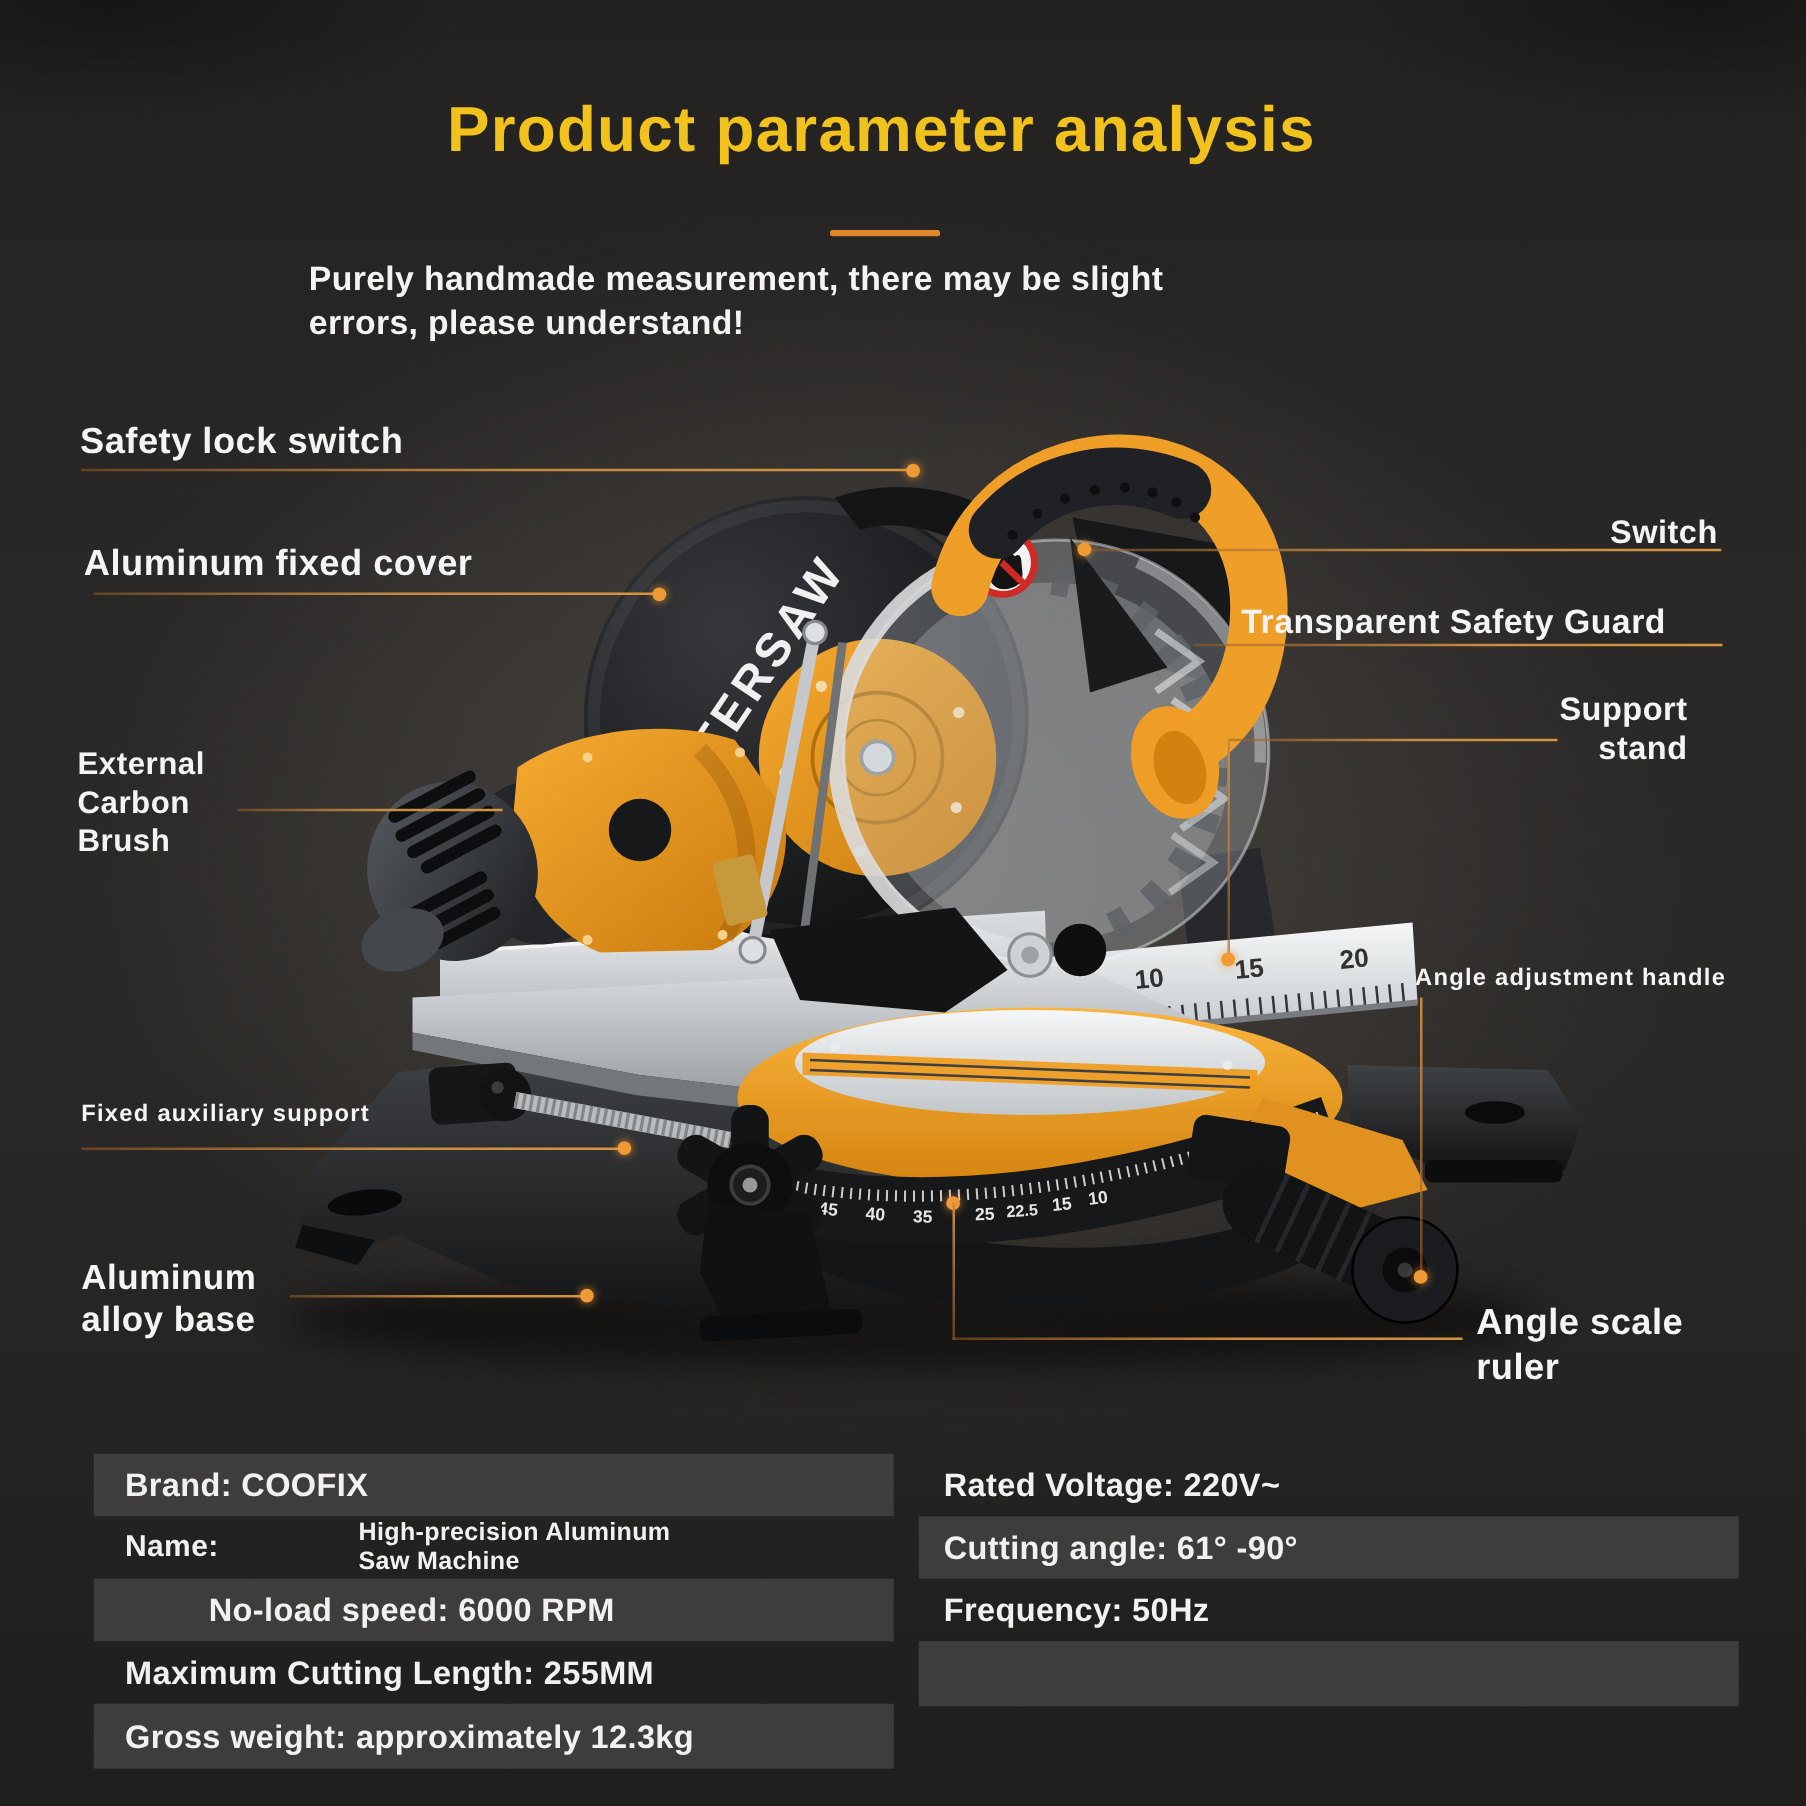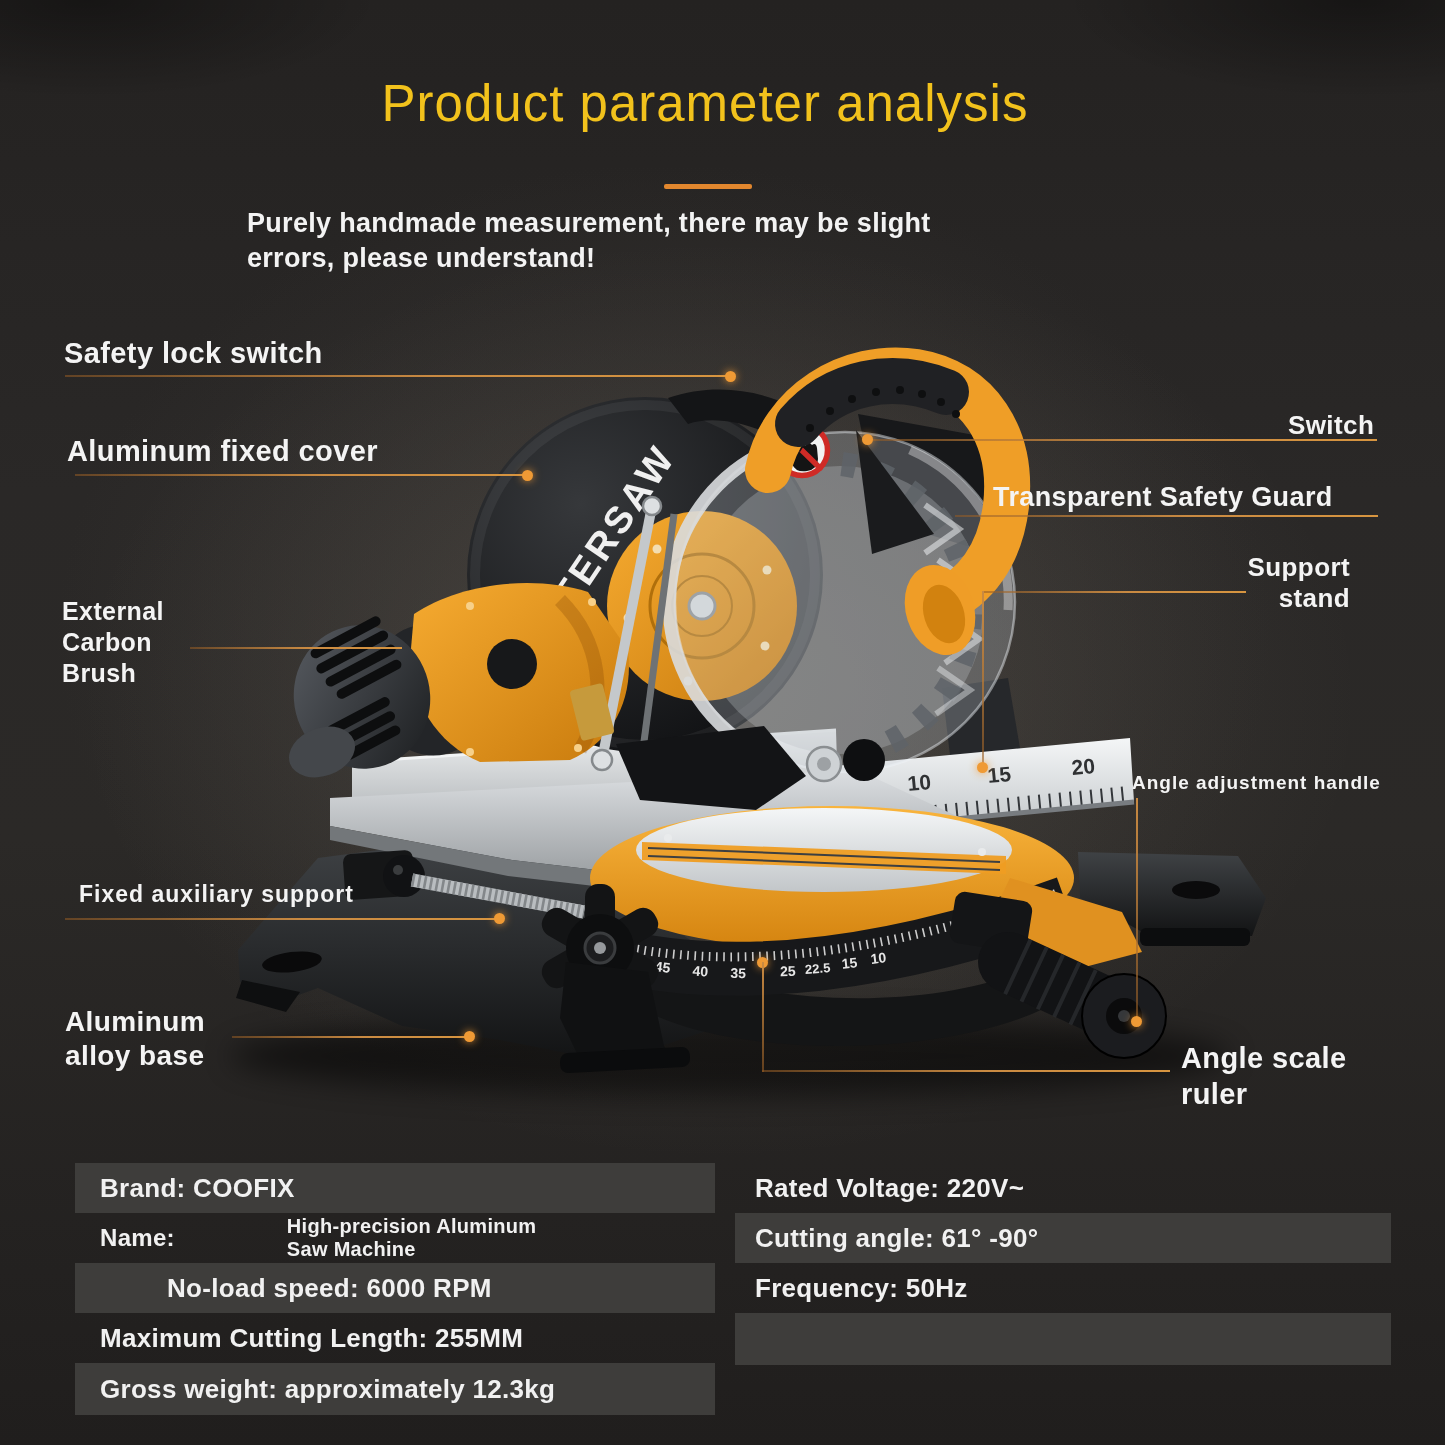--- a/index.html
+++ b/index.html
@@ -6,32 +6,32 @@
   #stage{
     position:relative;width:1445px;height:1445px;overflow:hidden;
     font-family:"Liberation Sans",sans-serif;
     background:
       radial-gradient(420px 140px at 6% 0%, rgba(0,0,0,.38), rgba(0,0,0,0) 70%),
       radial-gradient(420px 140px at 94% 0%, rgba(0,0,0,.38), rgba(0,0,0,0) 70%),
       radial-gradient(980px 760px at 46% 44%, #3a3734 0%, rgba(42,40,38,0) 62%),
       linear-gradient(180deg,#242221 0%,#2a2827 34%,#2b2927 58%,#232120 88%,#201e1d 100%);
   }
   .abs{position:absolute;}
-  .ttl{color:#f2c21c;font-weight:normal;font-size:51px;letter-spacing:1px;text-align:center;width:1410px;left:0;top:74px;}
+  .ttl{color:#f2c21c;font-weight:bold;font-size:51px;letter-spacing:1px;text-align:center;width:1410px;left:0;top:74px;}
   .divider{left:664px;top:184px;width:88px;height:5px;background:#e2872e;border-radius:2px;}
   .sub{left:247px;top:206px;color:#f3f3f3;font-weight:bold;font-size:27px;line-height:35px;letter-spacing:.3px;}
   .lbl{position:absolute;color:#f4f4f4;font-weight:bold;letter-spacing:.4px;line-height:1.18;z-index:4;}
   .lbl-safety{left:64px;top:336px;font-size:29px;}
   .lbl-cover{left:67px;top:434px;font-size:29px;}
   .lbl-carbon{left:62px;top:596px;font-size:25px;line-height:31px;}
   .lbl-switch{left:1288px;top:410px;font-size:26px;}
   .lbl-guard{left:993px;top:482px;font-size:27px;}
   .lbl-support{left:1202px;top:552px;width:148px;text-align:right;font-size:26px;line-height:31px;}
   .lbl-anglehandle{left:1132px;top:772px;font-size:19px;letter-spacing:1px;}
-  .lbl-fixedaux{left:79px;top:881px;font-size:23px;letter-spacing:1px;}
+  .lbl-fixedaux{left:65px;top:881px;font-size:19px;letter-spacing:1px;}
   .lbl-alumbase{left:65px;top:1005px;font-size:28px;line-height:34px;}
   .lbl-ruler{left:1181px;top:1040px;font-size:29px;line-height:36px;}
   .lead{position:absolute;height:2px;background:linear-gradient(90deg,rgba(146,90,36,.55),#c98a42 55%,#d79540);z-index:3;}
   .lead.v{width:2px;height:auto;background:linear-gradient(180deg,#c98a42,rgba(146,90,36,.6));}
   .dot{position:absolute;width:11px;height:11px;border-radius:50%;background:#ef9a35;box-shadow:0 0 8px rgba(239,154,53,.85);z-index:3;}
   .machine{position:absolute;left:0;top:0;z-index:1;}
   .spec-col{position:absolute;top:1163px;z-index:4;}
   .col-l{left:75px;width:640px;}
   .col-r{left:735px;width:656px;}
   .srow{height:50px;display:flex;align-items:center;font-size:26px;font-weight:bold;color:#f1f1f1;padding-left:25px;box-sizing:border-box;letter-spacing:.3px;}

